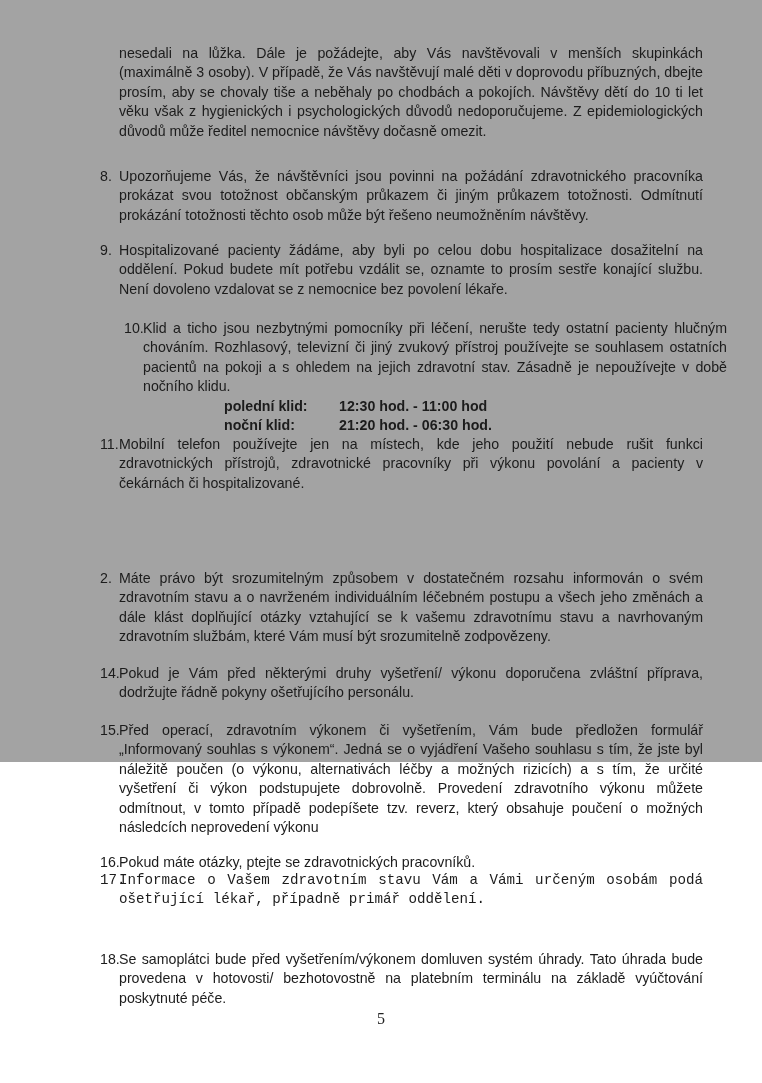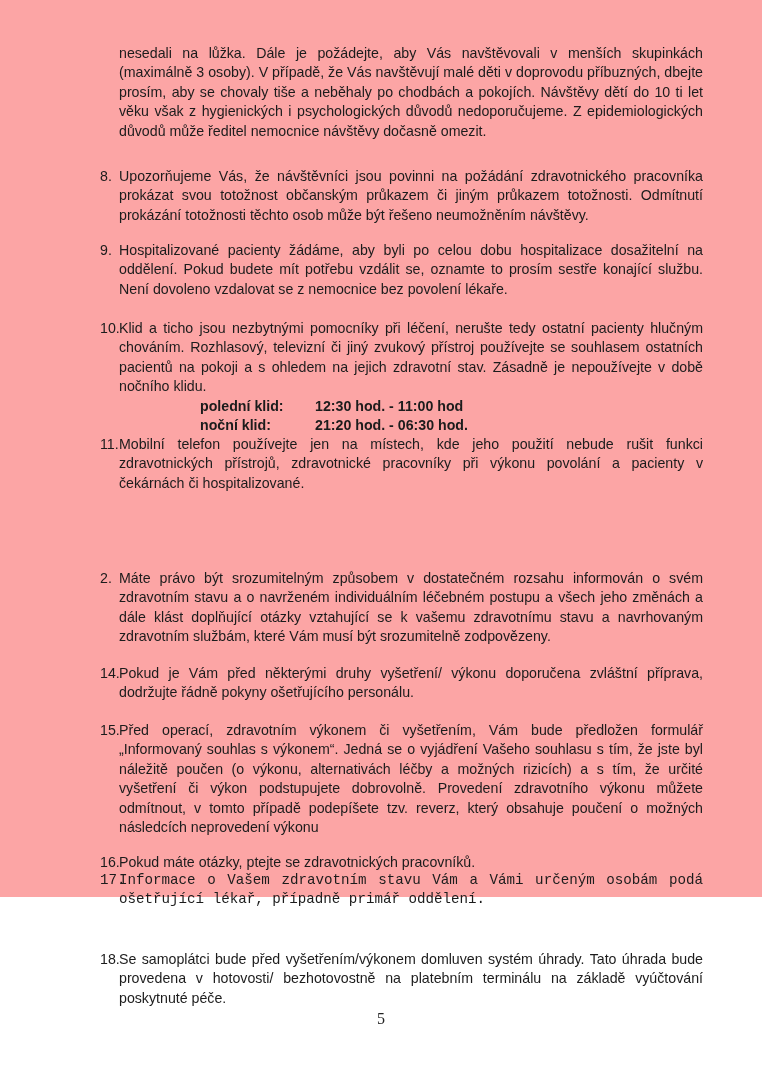--- a/index.html
+++ b/index.html
@@ -1,17 +1,17 @@
 <!DOCTYPE html>
 <html><head>
 <meta charset="utf-8">
 <style>
   html, body { margin:0; padding:0; background:#ffffff; }
   body { width:762px; height:1083px; position:relative; overflow:hidden; }
-  .page { position:absolute; left:0; top:0; width:762px; height:897px; background:#fca5a5; }
+  .page { position:absolute; left:0; top:0; width:762px; height:762px; background:#a3a3a3; }
   .text { font-family:"Liberation Sans", "DejaVu Sans", sans-serif; font-size:14.2px; color:#1c1c1c; line-height:19.4px; }
   .para-intro { position:absolute; left:119px; top:44px; width:584px; text-align:justify; }
   .item { position:absolute; left:100px; width:603px; }
   .item .num { position:absolute; left:0; top:0; }
   .item .body { margin-left:19px; text-align:justify; }
   .quiet { margin-left:100px; font-weight:bold; }
   .quiet-row { display:flex; }
   .quiet-row .lbl { width:115px; }
   .pagenum { position:absolute; left:0; width:762px; top:1010px; text-align:center; font-family:"Liberation Serif", "DejaVu Serif", serif; font-size:16px; color:#222; }
 </style>
@@ -25,21 +25,21 @@
   <div class="text item" style="top:167px;">
     <span class="num">8.</span>
     <div class="body">Upozorňujeme Vás, že návštěvníci jsou povinni na požádání zdravotnického pracovníka prokázat svou totožnost občanským průkazem či jiným průkazem totožnosti. Odmítnutí prokázání totožnosti těchto osob může být řešeno neumožněním návštěvy.</div>
   </div>
 
   <div class="text item" style="top:241px;">
     <span class="num">9.</span>
     <div class="body">Hospitalizované pacienty žádáme, aby byli po celou dobu hospitalizace dosažitelní na oddělení. Pokud budete mít potřebu vzdálit se, oznamte to prosím sestře konající službu. Není dovoleno vzdalovat se z nemocnice bez povolení lékaře.</div>
   </div>
 
-  <div class="text item" style="top:319px;">
+  <div class="text item" style="top:319px;margin-left:24px;">
     <span class="num">10.</span>
     <div class="body">Klid a ticho jsou nezbytnými pomocníky při léčení, nerušte tedy ostatní pacienty hlučným chováním. Rozhlasový, televizní či jiný zvukový přístroj používejte se souhlasem ostatních pacientů na pokoji a s ohledem na jejich zdravotní stav. Zásadně je nepoužívejte v době nočního klidu.</div>
     <div class="quiet">
       <div class="quiet-row">
         <span class="lbl">polední klid:</span>
         <span>12:30 hod. - 11:00 hod</span>
       </div>
       <div class="quiet-row">
         <span class="lbl">noční klid:</span>
         <span>21:20 hod. - 06:30 hod.</span>

